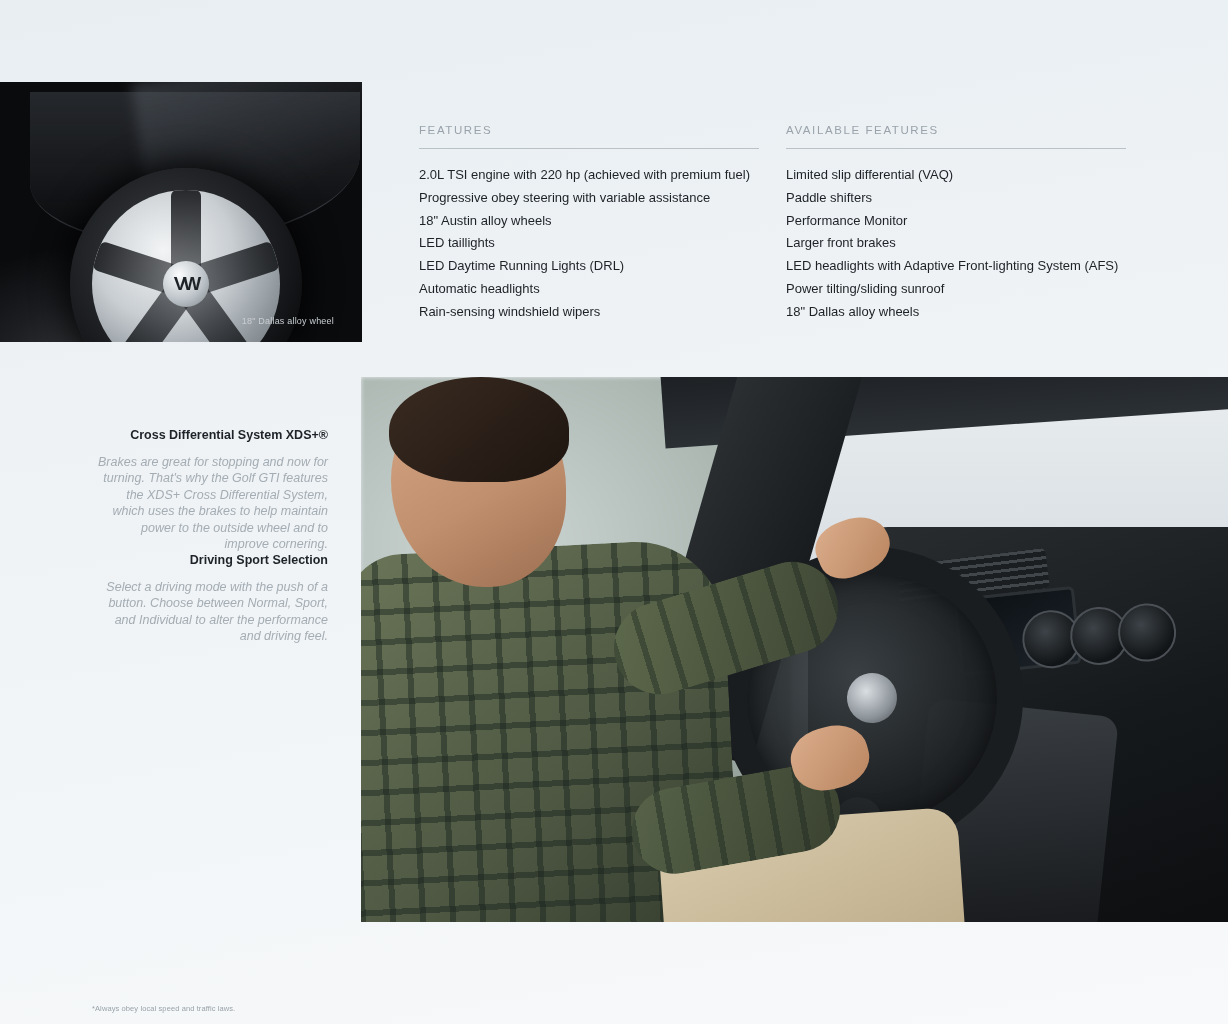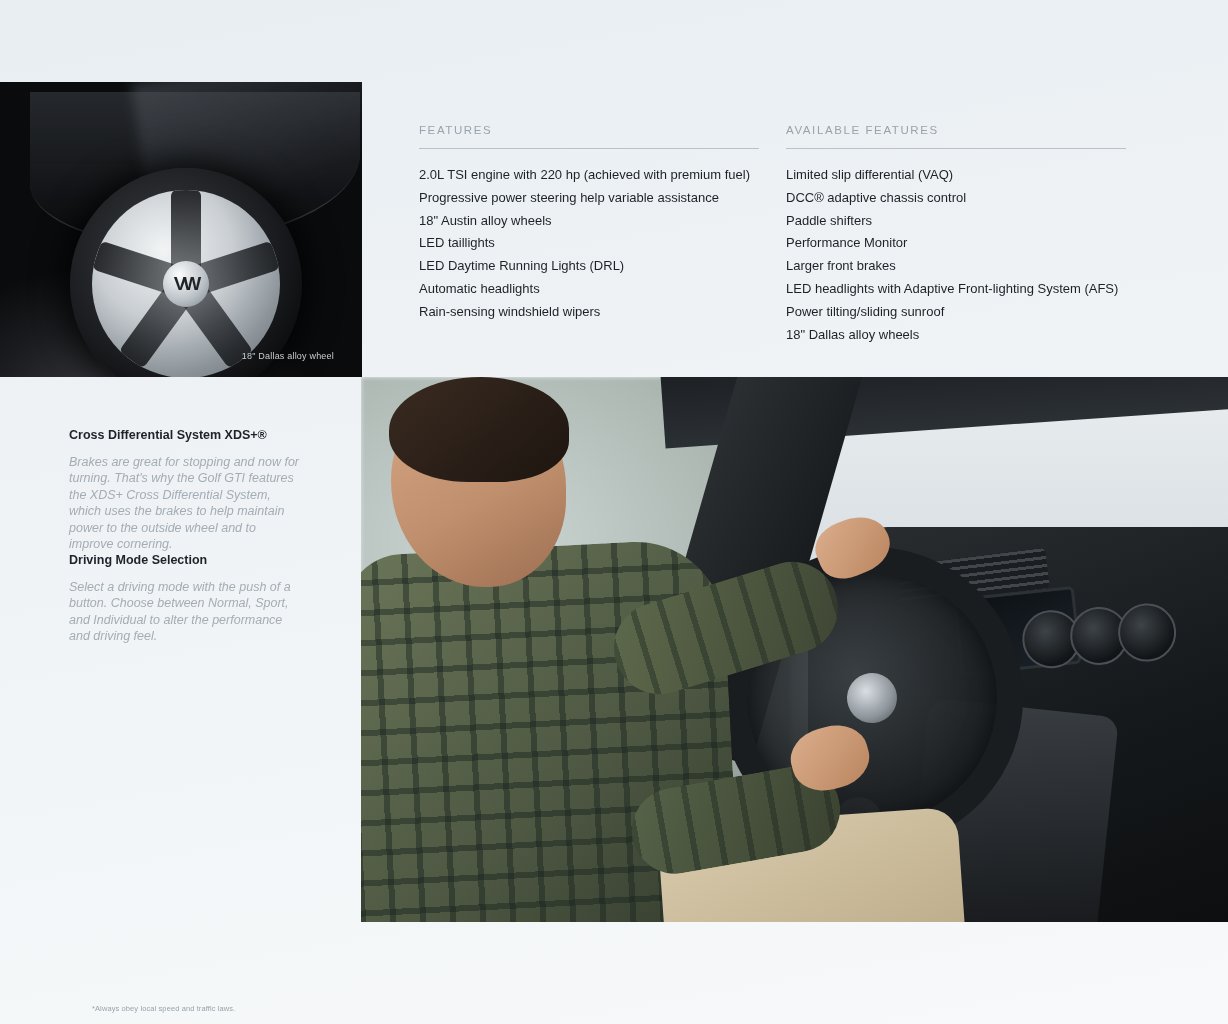--- a/index.html
+++ b/index.html
@@ -20,21 +20,21 @@
     position: absolute;
     inset: 0;
   }
 
   
   .wheel-photo {
     position: absolute;
     left: 0;
     top: 82px;
     width: 362px;
-    height: 295px;
+    height: 260px;
     overflow: hidden;
     background: #0c0d0f;
   }
   .wheel-photo .bg {
     position: absolute;
     inset: 0;
     background:
       radial-gradient(ellipse 70% 60% at 30% 110%, #3a3c40 0%, #1b1d20 45%, #0a0b0d 80%),
       linear-gradient(120deg, #202226 0%, #121416 60%, #08090a 100%);
   }
@@ -308,22 +308,23 @@
   .dp-belt {
     position: absolute; left: 120px; top: 180px;
     width: 40px; height: 330px;
     background: linear-gradient(180deg, rgba(220,225,228,0.9), rgba(170,178,184,0.85));
     transform: rotate(12deg);
   }
 
   
   .text-block {
     position: absolute;
-    left: 69px;
+    left: 96px;
     width: 232px;
+    text-align: right;
   }
   .tb-1 { top: 428px; }
   .tb-title {
     font-size: 12.5px;
     font-weight: bold;
     color: #1d2328;
     margin-bottom: 12px;
   }
   .tb-body {
     font-size: 12.5px;
@@ -369,33 +370,32 @@
         </div>
       </div>
     </div>
     <div class="wheel-caption">18" Dallas alloy wheel</div>
   </div>
 
   <div class="features-col col-left">
     <div class="col-head">FEATURES</div>
     <div class="col-rule"></div>
     <div class="feat-item">2.0L TSI engine with 220 hp (achieved with premium fuel)</div>
-    <div class="feat-item">Progressive power steering help variable assistance</div>
+    <div class="feat-item">Progressive obey steering with variable assistance</div>
     <div class="feat-item">18" Austin alloy wheels</div>
     <div class="feat-item">LED taillights</div>
     <div class="feat-item">LED Daytime Running Lights (DRL)</div>
     <div class="feat-item">Automatic headlights</div>
     <div class="feat-item">Rain-sensing windshield wipers</div>
   </div>
 
   <div class="features-col col-right">
     <div class="col-head">AVAILABLE FEATURES</div>
     <div class="col-rule"></div>
     <div class="feat-item">Limited slip differential (VAQ)</div>
-    <div class="feat-item">DCC® adaptive chassis control</div>
     <div class="feat-item">Paddle shifters</div>
     <div class="feat-item">Performance Monitor</div>
     <div class="feat-item">Larger front brakes</div>
     <div class="feat-item">LED headlights with Adaptive Front-lighting System (AFS)</div>
     <div class="feat-item">Power tilting/sliding  sunroof</div>
     <div class="feat-item">18" Dallas alloy wheels</div>
   </div>
 
   <div class="driver-photo">
     <div class="dp-sky"></div>
@@ -424,19 +424,19 @@
     <div class="dp-man-head"></div>
     <div class="dp-man-hair"></div>
   </div>
 
   <div class="text-block tb-1">
     <div class="tb-title">Cross Differential System XDS+®</div>
     <div class="tb-body">Brakes are great for stopping and now for turning. That's why the Golf GTI features the XDS+ Cross Differential System, which uses the brakes to help maintain power to the outside wheel and to improve cornering.</div>
   </div>
 
   <div class="text-block tb-2">
-    <div class="tb-title">Driving Mode Selection</div>
+    <div class="tb-title">Driving Sport Selection</div>
     <div class="tb-body">Select a driving mode with the push of a button. Choose between Normal, Sport, and Individual to alter the performance and driving feel.</div>
   </div>
 
   <div class="footnote">*Always obey local speed and traffic laws.</div>
 
 </div>
 
 </body></html>

